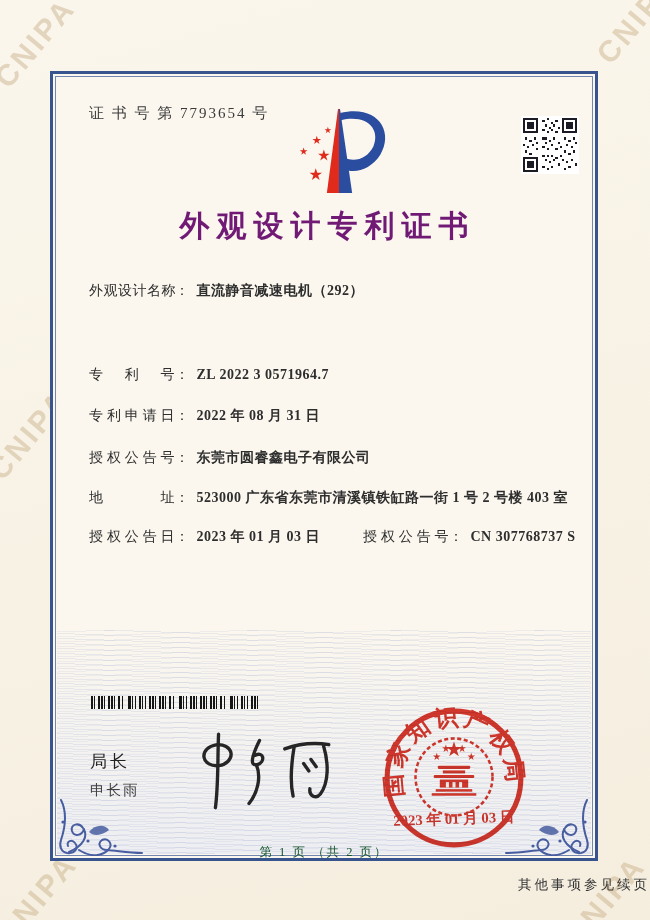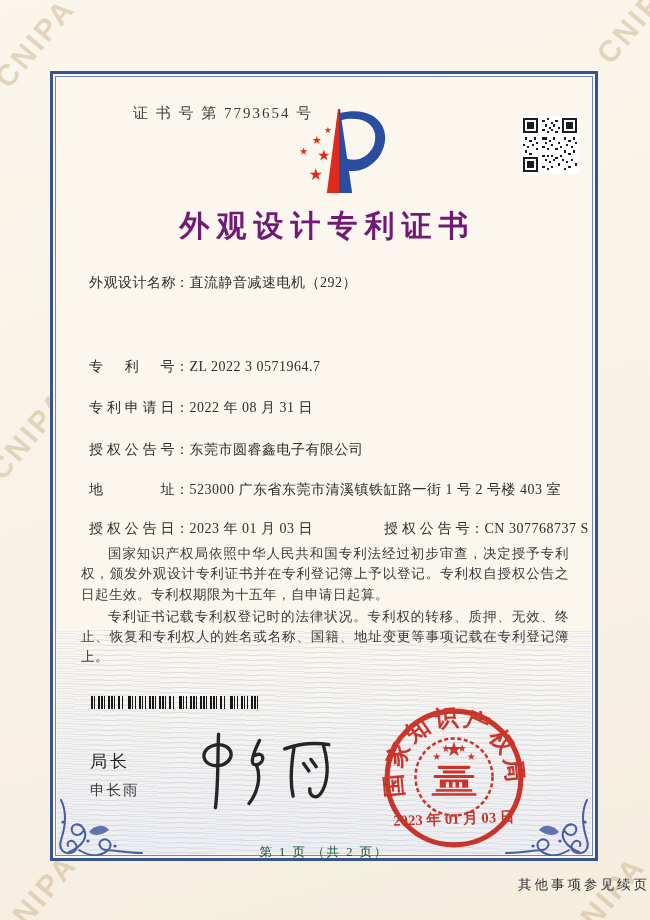--- a/index.html
+++ b/index.html
@@ -24,31 +24,31 @@
   .frame::before{content:"";position:absolute;inset:2px;border:1px solid #7286b2;pointer-events:none;}
   .guilloche{position:absolute;left:4px;right:4px;bottom:4px;height:224px;
      background:
        repeating-linear-gradient(2deg, rgba(128,140,196,.15) 0 1px, transparent 1px 5px),
        repeating-linear-gradient(-2deg, rgba(128,140,196,.10) 0 1px, transparent 1px 5px),
        linear-gradient(180deg, rgba(235,238,248,0) 0%, rgba(226,231,245,.55) 100%);}
   .corner{position:absolute;bottom:2px;width:90px;height:90px;}
   .corner-l{left:2px;}
   .corner-r{right:2px;transform:scaleX(-1);}
 
-  .cert-no{position:absolute;left:36px;top:30px;font-size:15px;letter-spacing:2px;color:#3a3a3a;margin-left:44px;}
+  .cert-no{position:absolute;left:36px;top:30px;font-size:15px;letter-spacing:2px;color:#3a3a3a;}
   .logo{position:absolute;left:230px;top:30px;width:112px;height:96px;}
   .qr{position:absolute;left:468px;top:42px;width:58px;height:58px;background:#fff;padding:2px;box-sizing:border-box;}
   .title{position:absolute;left:0;right:0;top:132px;text-align:center;font-size:30px;font-weight:700;
          letter-spacing:7px;text-indent:7px;color:#701a75;}
 
   .row{position:absolute;left:36px;width:505px;font-size:14px;color:#2e2e2e;white-space:nowrap;letter-spacing:.5px;}
-  .lab{display:inline-block;width:86px;text-align:justify;text-align-last:justify;}
-  .val{margin-left:0;}
+  .lab{display:inline-block;width:86px;text-align:justify;text-align-last:justify;margin-top:8px;}
+  .val{margin-left:7px;font-weight:bold;}
   .r0{top:200px;} .r1{top:242px;} .r2{top:284px;} .r3{top:325px;} .r4{top:367px;} .r5{top:407px;} .r6{top:446px;}
-  .grp2{position:absolute;left:295px;top:0;white-space:nowrap;}
+  .grp2{position:absolute;left:274px;top:0;white-space:nowrap;}
 
   .paras{position:absolute;left:28px;right:26px;top:470px;font-size:13.5px;line-height:1.5;color:#3b3b3b;
          text-align:justify;letter-spacing:.5px;}
   .paras p{margin:0 0 2px 0;text-indent:2em;}
 
   .barcode{position:absolute;left:38px;top:622px;width:168px;height:13px;
      background:repeating-linear-gradient(90deg,#161616 0 1.5px,transparent 1.5px 3px,#161616 3px 3.8px,transparent 3.8px 6.8px,#161616 6.8px 9px,transparent 9px 10.2px);}
 
   .signer-title{position:absolute;left:37px;top:676px;font-size:17px;letter-spacing:3px;color:#222;
      font-family:"Liberation Sans","DejaVu Sans",sans-serif;}
@@ -154,24 +154,20 @@
       <span class="lab">授权公告号</span><span>：</span><span class="val">东莞市圆睿鑫电子有限公司</span>
     </div>
     <div class="row r5">
       <span class="lab">地址</span><span>：</span><span class="val">523000 广东省东莞市清溪镇铁缸路一街 1 号 2 号楼 403 室</span>
     </div>
     <div class="row r6">
       <span><span class="lab">授权公告日</span><span>：</span><span class="val">2023 年 01 月 03 日</span></span>
       <span class="grp2"><span class="lab">授权公告号</span><span>：</span><span class="val">CN 307768737 S</span></span>
     </div>
 
-    <div class="paras">
-      <p>国家知识产权局依照中华人民共和国专利法经过初步审查，决定授予专利权，颁发外观设计专利证书并在专利登记簿上予以登记。专利权自授权公告之日起生效。专利权期限为十五年，自申请日起算。</p>
-      <p>专利证书记载专利权登记时的法律状况。专利权的转移、质押、无效、终止、恢复和专利权人的姓名或名称、国籍、地址变更等事项记载在专利登记簿上。</p>
-    </div>
 
     <div class="barcode"></div>
 
     <div class="signer-title">局长</div>
     <div class="signer-name">申长雨</div>
 
     <svg class="signature" viewBox="0 0 160 80">
       <g stroke="#151515" stroke-width="3.2" fill="none" stroke-linecap="round">
         <ellipse cx="30" cy="24" rx="13" ry="10" transform="rotate(-8 30 24)"></ellipse>
         <path d="M31,4 C30,26 31,52 28,74"></path>

